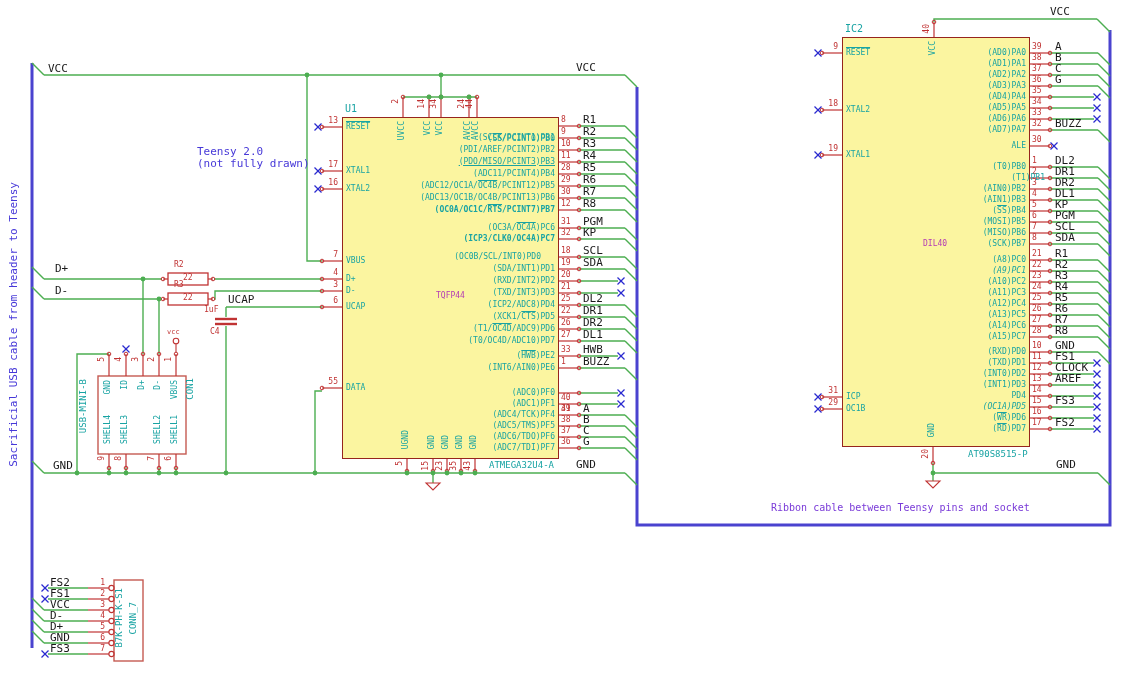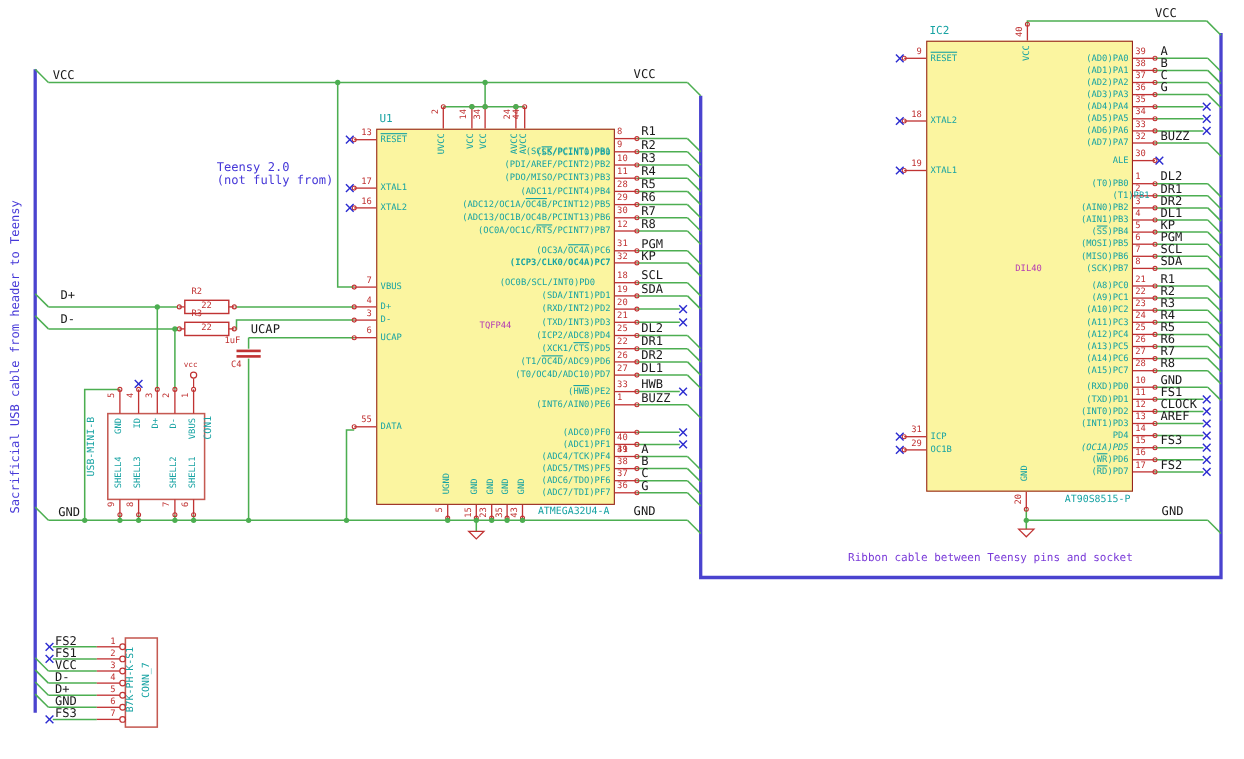--- a/index.html
+++ b/index.html
@@ -553,21 +553,21 @@
   <span class="lab net" style="left:1050px;top:6px"><span>VCC</span></span>
   <span class="lab net" style="left:55px;top:263px"><span>D+</span></span>
   <span class="lab net" style="left:55px;top:285px"><span>D-</span></span>
   <span class="lab net" style="left:228px;top:294px"><span>UCAP</span></span>
   <span class="lab net" style="left:53px;top:460px"><span>GND</span></span>
   <span class="lab net" style="left:576px;top:459px"><span>GND</span></span>
   <span class="lab net" style="left:1056px;top:459px"><span>GND</span></span>
   <span class="lab tiny" style="left:167px;top:329px"><span>vcc</span></span>
 
   <span class="lab note" style="left:197px;top:146px"><span>Teensy 2.0</span></span>
-  <span class="lab note" style="left:197px;top:158px"><span>(not fully from)</span></span>
+  <span class="lab note" style="left:197px;top:158px"><span>(not fully drawn)</span></span>
   <span class="lab ribbon" style="left:771px;top:503px"><span>Ribbon cable between Teensy pins and socket</span></span>
   <span class="lab note vtext" style="left:8px;top:182px"><span>Sacrificial USB cable from header to Teensy</span></span>
 
   <span class="lab pnum" style="left:174px;top:261px"><span>R2</span></span>
   <span class="lab pnum" style="left:183px;top:273.5px"><span>22</span></span>
   <span class="lab pnum" style="left:174px;top:281px"><span>R3</span></span>
   <span class="lab pnum" style="left:183px;top:293.5px"><span>22</span></span>
   <span class="lab pnum" style="left:204px;top:306px"><span>1uF</span></span>
   <span class="lab pnum" style="left:210px;top:328px"><span>C4</span></span>
 
@@ -580,33 +580,33 @@
       <span class="lab pnum" style="left: 561px; top: 116px;"><span>8</span></span>
       <span class="lab pname ra" style="left: 380px; top: 135px; width: 175px;"><span>(</span><span class="ov">SS</span><span>/PCINT0)PB0</span></span>
       <span class="lab net" style="left: 583px; top: 114px;"><span>R1</span></span>
       <span class="lab pnum" style="left: 561px; top: 128px;"><span>9</span></span>
       <span class="lab pname ra" style="left: 380px; top: 133.5px; width: 175px;"><span>(SCLK/PCINT1)PB1</span></span>
       <span class="lab net" style="left: 583px; top: 126px;"><span>R2</span></span>
       <span class="lab pnum" style="left: 561px; top: 140px;"><span>10</span></span>
       <span class="lab pname ra" style="left: 380px; top: 145.5px; width: 175px;"><span>(PDI/AREF/PCINT2)PB2</span></span>
       <span class="lab net" style="left: 583px; top: 138px;"><span>R3</span></span>
       <span class="lab pnum" style="left: 561px; top: 152px;"><span>11</span></span>
-      <span class="lab pname ra" style="left: 380px; top: 157.5px; width: 175px;"><span>(PDO/MISO/PCINT3)PB3</span></span>
+      <span class="lab pname ra" style="left: 380px; top: 157.5px; width: 175px; text-decoration: underline;"><span>(PDO/MISO/PCINT3)PB3</span></span>
       <span class="lab net" style="left: 583px; top: 150px;"><span>R4</span></span>
       <span class="lab pnum" style="left: 561px; top: 164px;"><span>28</span></span>
       <span class="lab pname ra" style="left: 380px; top: 169.5px; width: 175px;"><span>(ADC11/PCINT4)PB4</span></span>
       <span class="lab net" style="left: 583px; top: 162px;"><span>R5</span></span>
       <span class="lab pnum" style="left: 561px; top: 176px;"><span>29</span></span>
       <span class="lab pname ra" style="left: 380px; top: 181.5px; width: 175px;"><span>(ADC12/OC1A/</span><span class="ov">OC4B</span><span>/PCINT12)PB5</span></span>
       <span class="lab net" style="left: 583px; top: 174px;"><span>R6</span></span>
       <span class="lab pnum" style="left: 561px; top: 188px;"><span>30</span></span>
       <span class="lab pname ra" style="left: 380px; top: 193.5px; width: 175px;"><span>(ADC13/OC1B/OC4B/PCINT13)PB6</span></span>
       <span class="lab net" style="left: 583px; top: 186px;"><span>R7</span></span>
       <span class="lab pnum" style="left: 561px; top: 200px;"><span>12</span></span>
-      <span class="lab pname ra" style="left: 380px; top: 205.5px; width: 175px;"><span>(OC0A/OC1C/</span><span class="ov">RTS</span><span>/PCINT7)PB7</span></span>
+      <span class="lab pname ra" style="left: 380px; top: 205.5px; width: 175px; font-weight: bold;"><span>(OC0A/OC1C/</span><span class="ov">RTS</span><span>/PCINT7)PB7</span></span>
       <span class="lab net" style="left: 583px; top: 198px;"><span>R8</span></span>
       <span class="lab pnum" style="left: 561px; top: 218px;"><span>31</span></span>
       <span class="lab pname ra" style="left: 380px; top: 223.5px; width: 175px;"><span>(OC3A/</span><span class="ov">OC4A</span><span>)PC6</span></span>
       <span class="lab net" style="left: 583px; top: 216px;"><span>PGM</span></span>
       <span class="lab pnum" style="left: 561px; top: 229px;"><span>32</span></span>
       <span class="lab pname ra" style="left: 380px; top: 234.5px; width: 175px; font-weight: bold;"><span>(ICP3/CLK0/OC4A)PC7</span></span>
       <span class="lab net" style="left: 583px; top: 227px;"><span>KP</span></span>
       <span class="lab pnum" style="left: 561px; top: 247px;"><span>18</span></span>
       <span class="lab pname ra" style="left: 366px; top: 252.5px; width: 175px;"><span>(OC0B/SCL/INT0)PD0</span></span>
       <span class="lab net" style="left: 583px; top: 245px;"><span>SCL</span></span>
@@ -731,21 +731,21 @@
       <span class="lab pnum" style="left: 1032px; top: 223px;"><span>7</span></span>
       <span class="lab pname ra" style="left: 851px; top: 228.5px; width: 175px;"><span>(MISO)PB6</span></span>
       <span class="lab net" style="left: 1055px; top: 221px;"><span>SCL</span></span>
       <span class="lab pnum" style="left: 1032px; top: 234px;"><span>8</span></span>
       <span class="lab pname ra" style="left: 851px; top: 239.5px; width: 175px;"><span>(SCK)PB7</span></span>
       <span class="lab net" style="left: 1055px; top: 232px;"><span>SDA</span></span>
       <span class="lab pnum" style="left: 1032px; top: 250px;"><span>21</span></span>
       <span class="lab pname ra" style="left: 851px; top: 255.5px; width: 175px;"><span>(A8)PC0</span></span>
       <span class="lab net" style="left: 1055px; top: 248px;"><span>R1</span></span>
       <span class="lab pnum" style="left: 1032px; top: 261px;"><span>22</span></span>
-      <span class="lab pname ra" style="left: 851px; top: 266.5px; width: 175px;"><span>(A9)PC1</span></span>
+      <span class="lab pname ra" style="left: 851px; top: 266.5px; width: 175px; font-style: italic;"><span>(A9)PC1</span></span>
       <span class="lab net" style="left: 1055px; top: 259px;"><span>R2</span></span>
       <span class="lab pnum" style="left: 1032px; top: 272px;"><span>23</span></span>
       <span class="lab pname ra" style="left: 851px; top: 277.5px; width: 175px;"><span>(A10)PC2</span></span>
       <span class="lab net" style="left: 1055px; top: 270px;"><span>R3</span></span>
       <span class="lab pnum" style="left: 1032px; top: 283px;"><span>24</span></span>
       <span class="lab pname ra" style="left: 851px; top: 288.5px; width: 175px;"><span>(A11)PC3</span></span>
       <span class="lab net" style="left: 1055px; top: 281px;"><span>R4</span></span>
       <span class="lab pnum" style="left: 1032px; top: 294px;"><span>25</span></span>
       <span class="lab pname ra" style="left: 851px; top: 299.5px; width: 175px;"><span>(A12)PC4</span></span>
       <span class="lab net" style="left: 1055px; top: 292px;"><span>R5</span></span>

